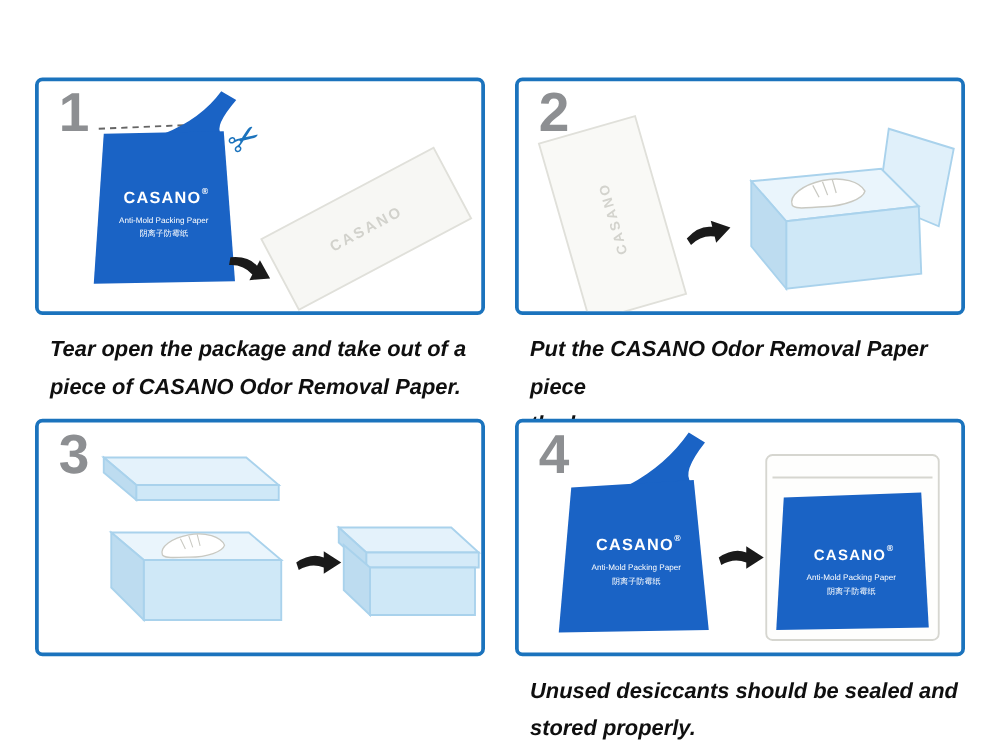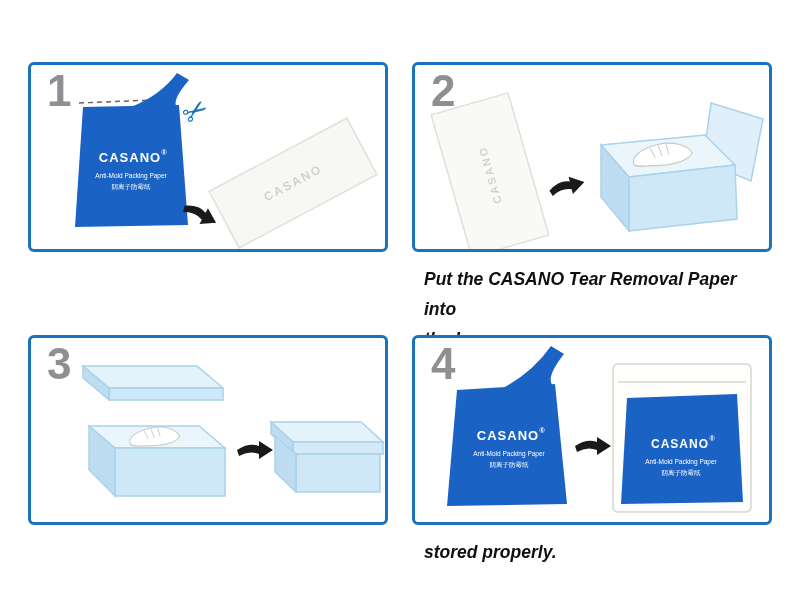--- a/index.html
+++ b/index.html
@@ -39,20 +39,24 @@
         <text x="100" y="113" class="bagtext sub">Anti-Mold Packing Paper</text>
         <text x="100" y="124" class="bagtext sub">阴离子防霉纸</text>
         <text x="160" y="62" font-size="30" fill="#1b73bd" transform="rotate(-35 160 62)">✂</text>
         <path d="M0,10 Q12,2 22,6 L22,1 L36,10 L22,19 L22,14 Q12,10 2,16 Z" transform="translate(158,132) rotate(28)" fill="#1a1a1a"></path>
         <g transform="translate(262,118) rotate(-28)">
           <rect x="-78" y="-32" width="156" height="64" fill="#f7f7f4" stroke="#e0e0da" stroke-width="1.5"></rect>
           <text x="0" y="4" font-size="12" class="wm">CASANO</text>
         </g>
       </svg>
     </div>
+    <div class="caption">
+      <div>Tear open the package and take out of a</div>
+      <div>piece of CASANO Odor Removal Paper.</div>
+    </div>
   </section>
 
   <section class="step" id="step2">
     <div class="panel">
       <div class="step-num">2</div>
       <svg width="354" height="184" viewBox="0 0 354 184">
         <g transform="translate(75,110) rotate(-16)">
           <rect x="-40" y="-74" width="80" height="148" fill="#f9f9f6" stroke="#e0e0da" stroke-width="1.5"></rect>
           <text transform="rotate(-90)" x="0" y="4" font-size="11" class="wm">CASANO</text>
         </g>
@@ -61,21 +65,21 @@
         <polygon points="186,80 290,70 320,100 214,112" fill="#eaf5fc" class="boxline"></polygon>
         <g transform="translate(248,90) rotate(-6)">
           <path d="M-30,6 C-32,-2 -20,-9 -4,-11 C12,-13 26,-7 29,1 C27,7 12,11 -5,10 C-18,9 -28,10 -30,6 Z" fill="#ffffff" stroke="#c9c9c2" stroke-width="1.2"></path>
           <path d="M-12,-8 L-8,2 M-4,-10 L-1,1 M4,-11 L6,0" stroke="#c9c9c2" stroke-width="1" fill="none"></path>
         </g>
         <polygon points="214,112 320,100 322,154 214,166" fill="#cfe8f7" class="boxline"></polygon>
         <polygon points="186,80 214,112 214,166 186,132" fill="#bddcf0" class="boxline"></polygon>
       </svg>
     </div>
     <div class="caption">
-      <div>Put the CASANO Tear Removal Paper into</div>
+      <div>Put the CASANO Odor Removal Paper piece</div>
       <div>the box.</div>
     </div>
   </section>
 
   <section class="step" id="step3">
     <div class="panel">
       <div class="step-num">3</div>
       <svg width="354" height="184" viewBox="0 0 354 184">
         <polygon points="52,28 166,28 192,50 78,50" fill="#e4f2fb" class="boxline"></polygon>
         <polygon points="78,50 192,50 192,62 78,62" fill="#cfe8f7" class="boxline"></polygon>
@@ -111,17 +115,18 @@
         <rect x="198" y="26" width="138" height="148" rx="5" fill="#fefefd" stroke="#d6d6d0" stroke-width="1.5"></rect>
         <line x1="203" y1="44" x2="331" y2="44" stroke="#d6d6d0" stroke-width="1.5"></line>
         <path d="M212,60 L322,56 L328,164 L206,166 Z" fill="#1a63c5"></path>
         <text x="265" y="110" class="bagtext brand-sm">CASANO</text>
         <text x="297" y="103" class="bagtext reg">®</text>
         <text x="266" y="126" class="bagtext sub">Anti-Mold Packing Paper</text>
         <text x="266" y="137" class="bagtext sub">阴离子防霉纸</text>
       </svg>
     </div>
     <div class="caption">
+      <div>Unused desiccants should be sealed and</div>
       <div>stored properly.</div>
     </div>
   </section>
 
 </div>
 
 </body></html>

